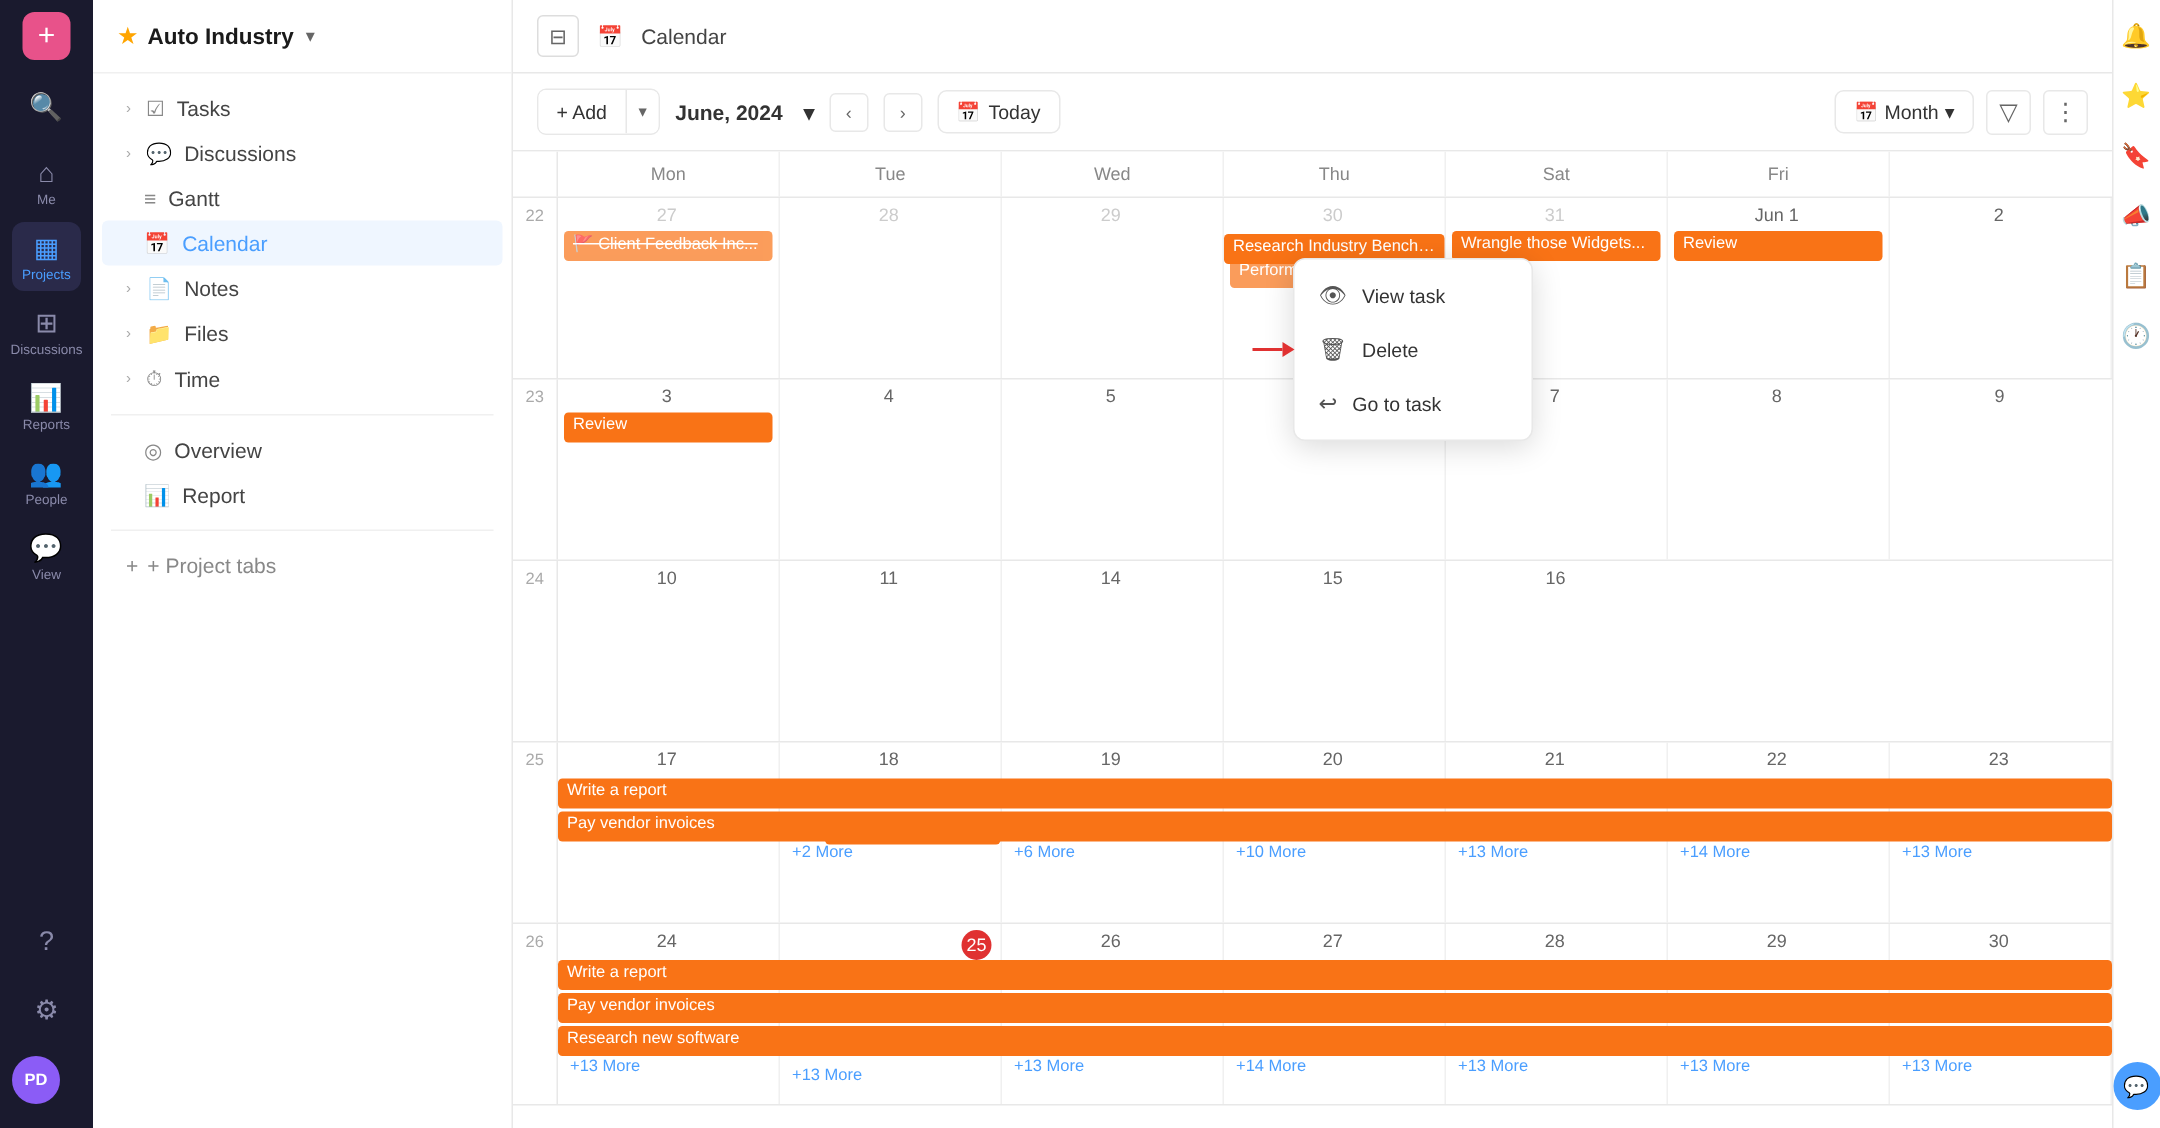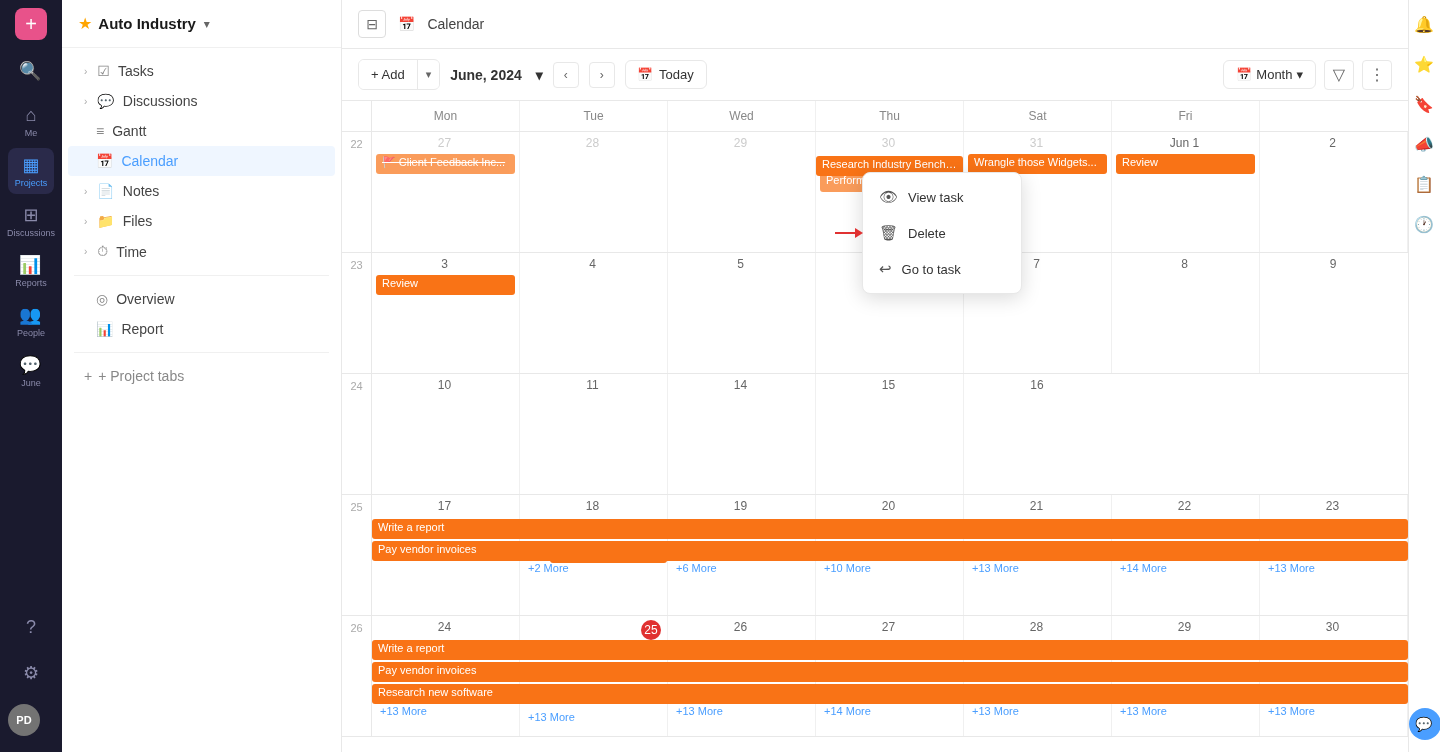--- a/index.html
+++ b/index.html
@@ -37,21 +37,21 @@
       width: 32px; height: 32px;
       background: #e8528a;
       border-radius: 8px;
       display: flex; align-items: center; justify-content: center;
       color: white; font-size: 20px; cursor: pointer;
       margin-bottom: 4px;
     }
     .sidebar-bottom { margin-top: auto; }
     .avatar-btn {
       width: 32px; height: 32px;
-      background: #737373;
+      background: #8b5cf6;
       border-radius: 50%;
       display: flex; align-items: center; justify-content: center;
       color: white; font-size: 11px; font-weight: bold; cursor: pointer;
     }
 
     
     .nav-sidebar {
       width: 280px;
       background: #fff;
       border-right: 1px solid #e8e8e8;
@@ -337,21 +337,21 @@
   <div class="sidebar-icon-item">
     <span class="icon-sym">📊</span>
     <span class="icon-label">Reports</span>
   </div>
   <div class="sidebar-icon-item">
     <span class="icon-sym">👥</span>
     <span class="icon-label">People</span>
   </div>
   <div class="sidebar-icon-item">
     <span class="icon-sym">💬</span>
-    <span class="icon-label">June</span>
+    <span class="icon-label">View</span>
   </div>
   <div class="sidebar-bottom">
     <div class="sidebar-icon-item">
       <span class="icon-sym">?</span>
     </div>
     <div class="sidebar-icon-item">
       <span class="icon-sym">⚙</span>
     </div>
     <div style="padding: 8px 0;">
       <div class="avatar-btn">PD</div>

